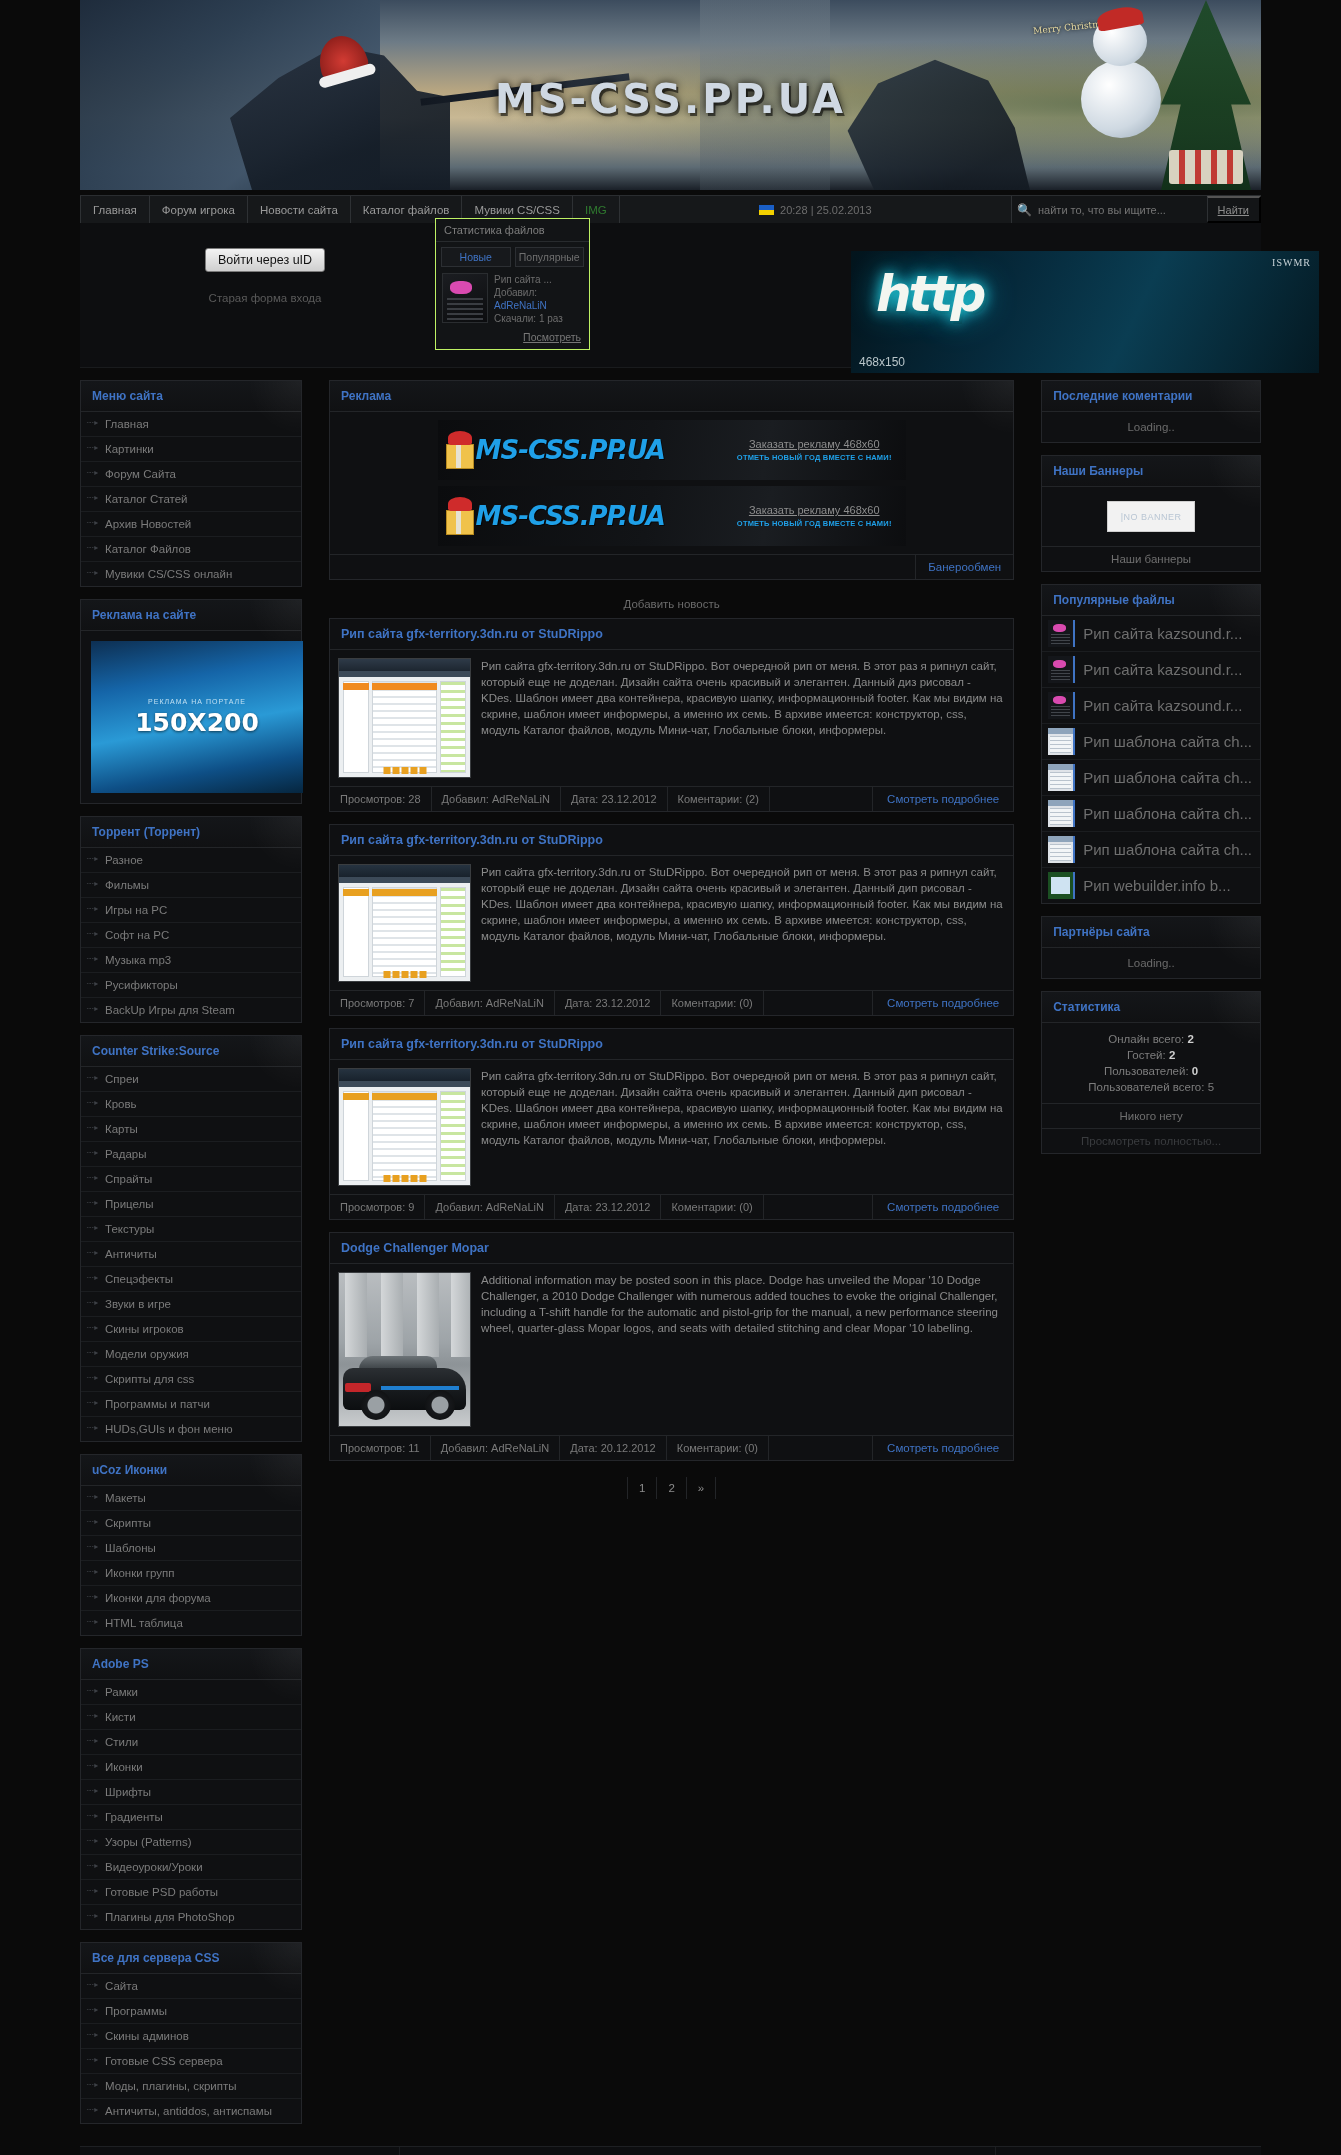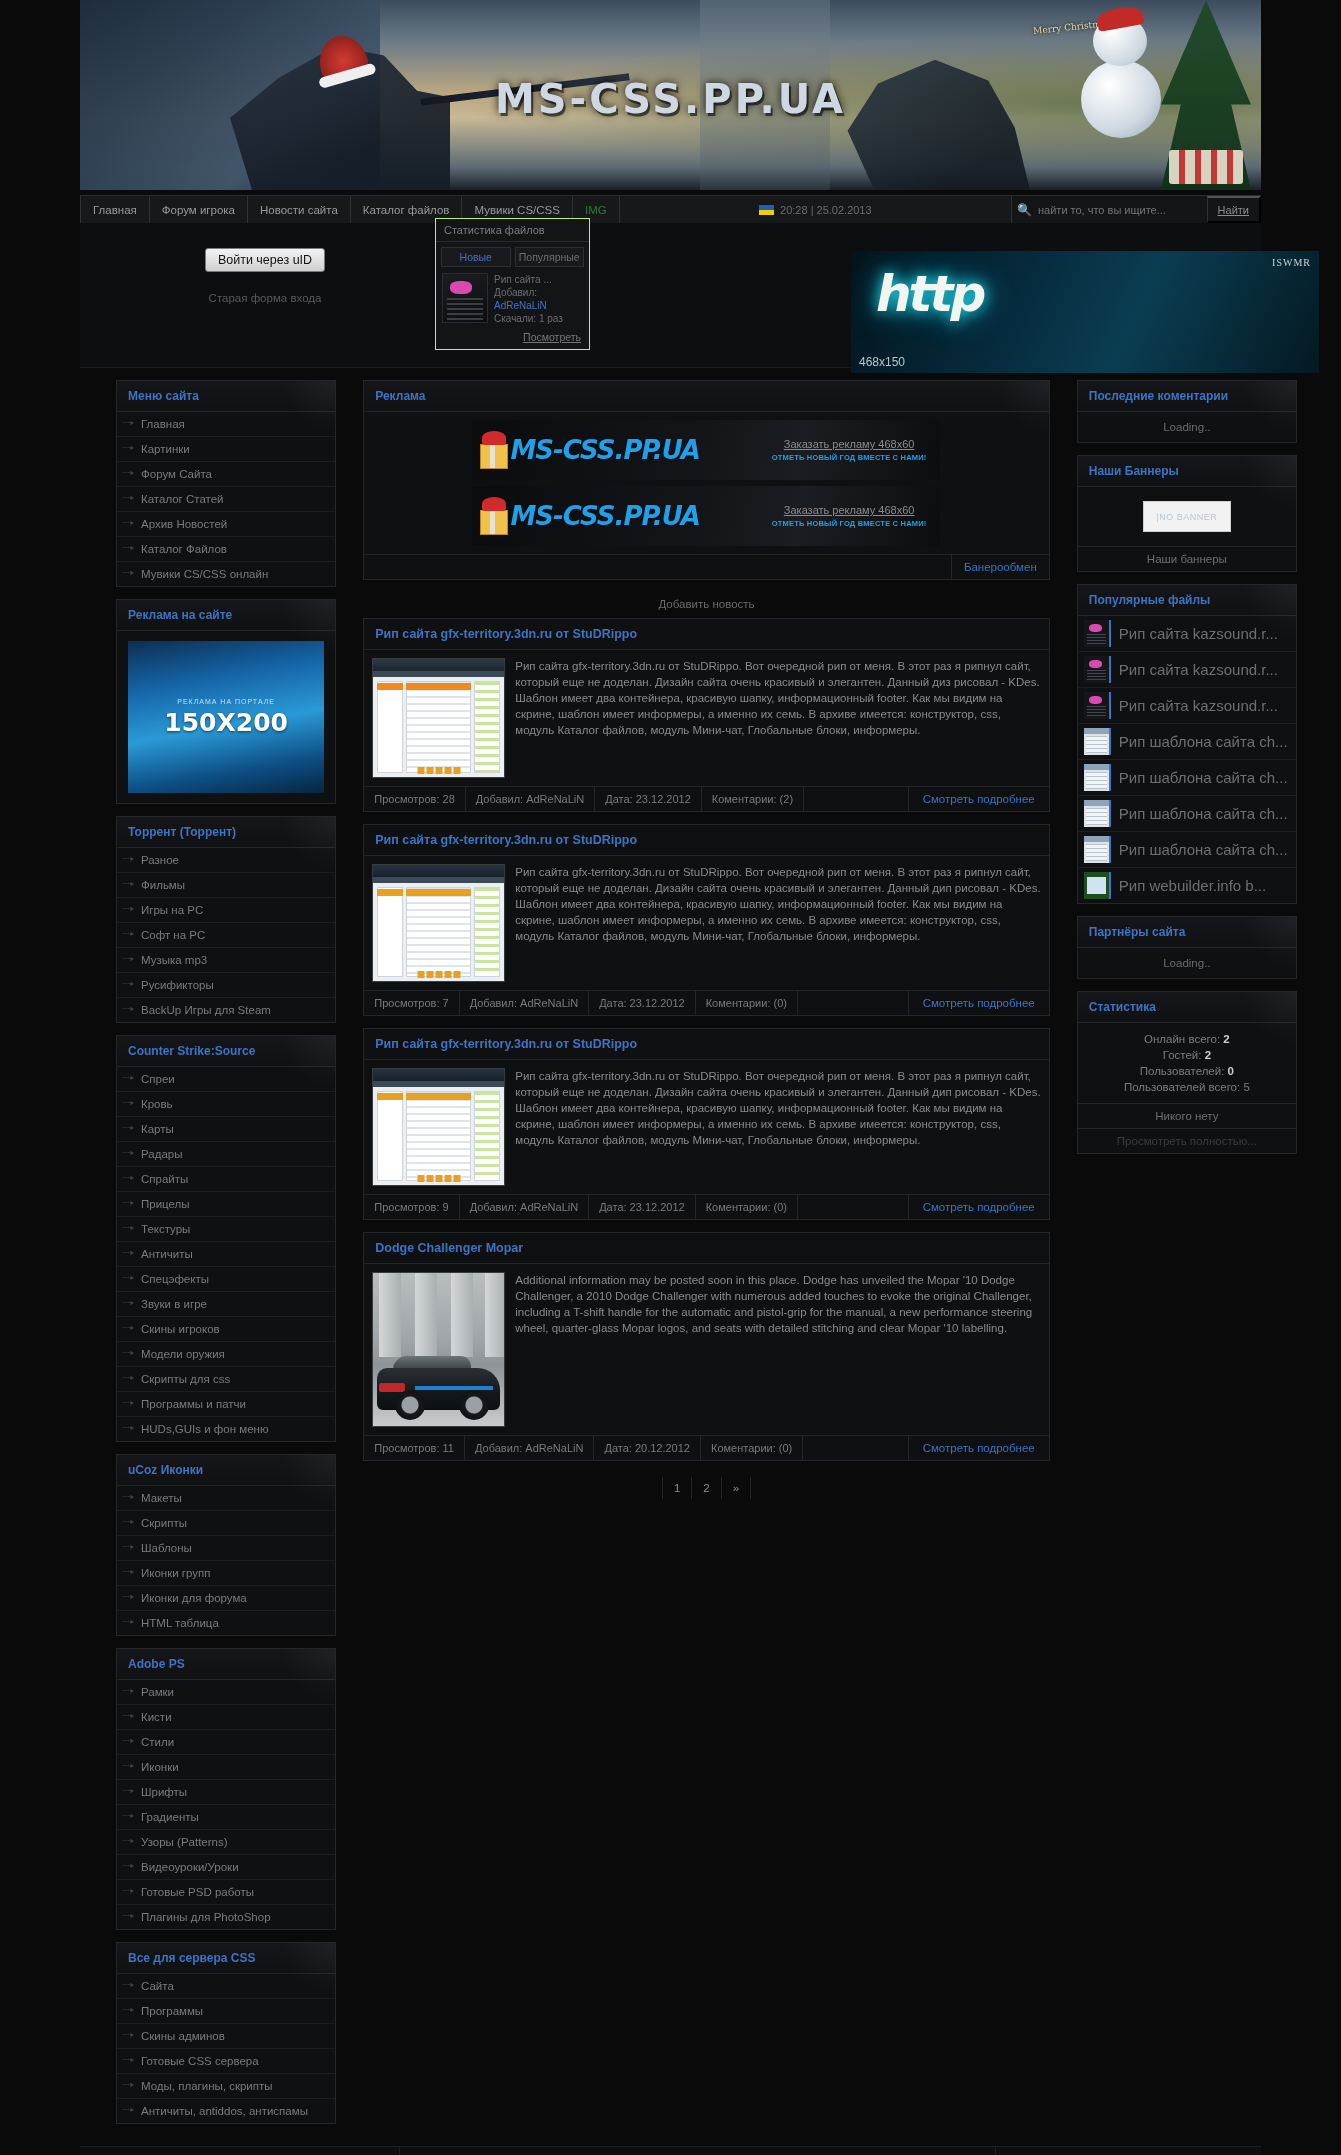--- a/index.html
+++ b/index.html
@@ -166,21 +166,21 @@
   .b468-glow {
     position:absolute; left:25px; top:14px; font-size:50px; font-style:italic; font-weight:bold;
     color:#f3f6f0; font-family:"DejaVu Sans", sans-serif;
     text-shadow: 0 0 14px #28e6f5, 0 0 30px #0ea6c8, 3px 3px 0 rgba(0,0,0,.3);
     letter-spacing:-3px;
   }
   .b468-size { position:absolute; left:8px; bottom:4px; font-size:12px; color:#b9c6ca; }
   .b468-tag { position:absolute; right:8px; top:6px; font-size:10px; color:#c9d4d8; letter-spacing:1px;font-family:Liberation Serif, serif; }
 
   
-  .main { width:1181px; margin-left:116px; display:flex; gap:27px; padding:12px 0 10px 0; }
+  .main { width:1181px; margin-left:80px; display:flex; gap:27px; padding:12px 0 10px 0; }
   .col-left { width:222px; }
   .col-center { width:692px; }
   .col-right { width:222px; }
 
   .block { background:#0f1012; border:1px solid #24262a; margin-bottom:12px; position:relative; }
   .block:before {
     content:""; position:absolute; right:0; top:0; width:54px; height:54px;
     background: radial-gradient(circle at 100% 0%, rgba(255,255,255,.05) 0%, rgba(255,255,255,0) 70%);
     pointer-events:none;
   }
@@ -193,21 +193,21 @@
     padding:6px 10px 6px 24px; font-size:11.5px; color:#7b7b7b;
     border-bottom:1px solid #1b1d20; position:relative; cursor:pointer;
   }
   .menu-list li:last-child { border-bottom:0; }
   .menu-list li:before {
     content:"·····▸"; position:absolute; left:5px; top:6px; font-size:8px; color:#3d4046; letter-spacing:-1px;
   }
 
   .adv-150 { padding:10px; text-align:center; }
   .adv-150-img {
-    width:196px; height:152px; margin:0 auto;
+    width:212px; height:152px; margin:0 auto;
     background: linear-gradient(170deg,#0d2f52 0%, #1565a8 28%, #2a9ad6 55%, #0e4f86 80%, #06263f 100%);
     position:relative; display:flex; align-items:center; justify-content:center; flex-direction:column;
   }
   .adv-150-img .small { font-size:7px; color:#bfe0f3; letter-spacing:1px; margin-bottom:3px; }
   .adv-150-img .big { font-size:25px; font-weight:bold; color:#ffffff; font-family:"DejaVu Sans", sans-serif;
     text-shadow:0 1px 3px rgba(0,0,0,.6); }
 
   
   .adv-body { padding:8px 10px; }
   .adv-banner {

